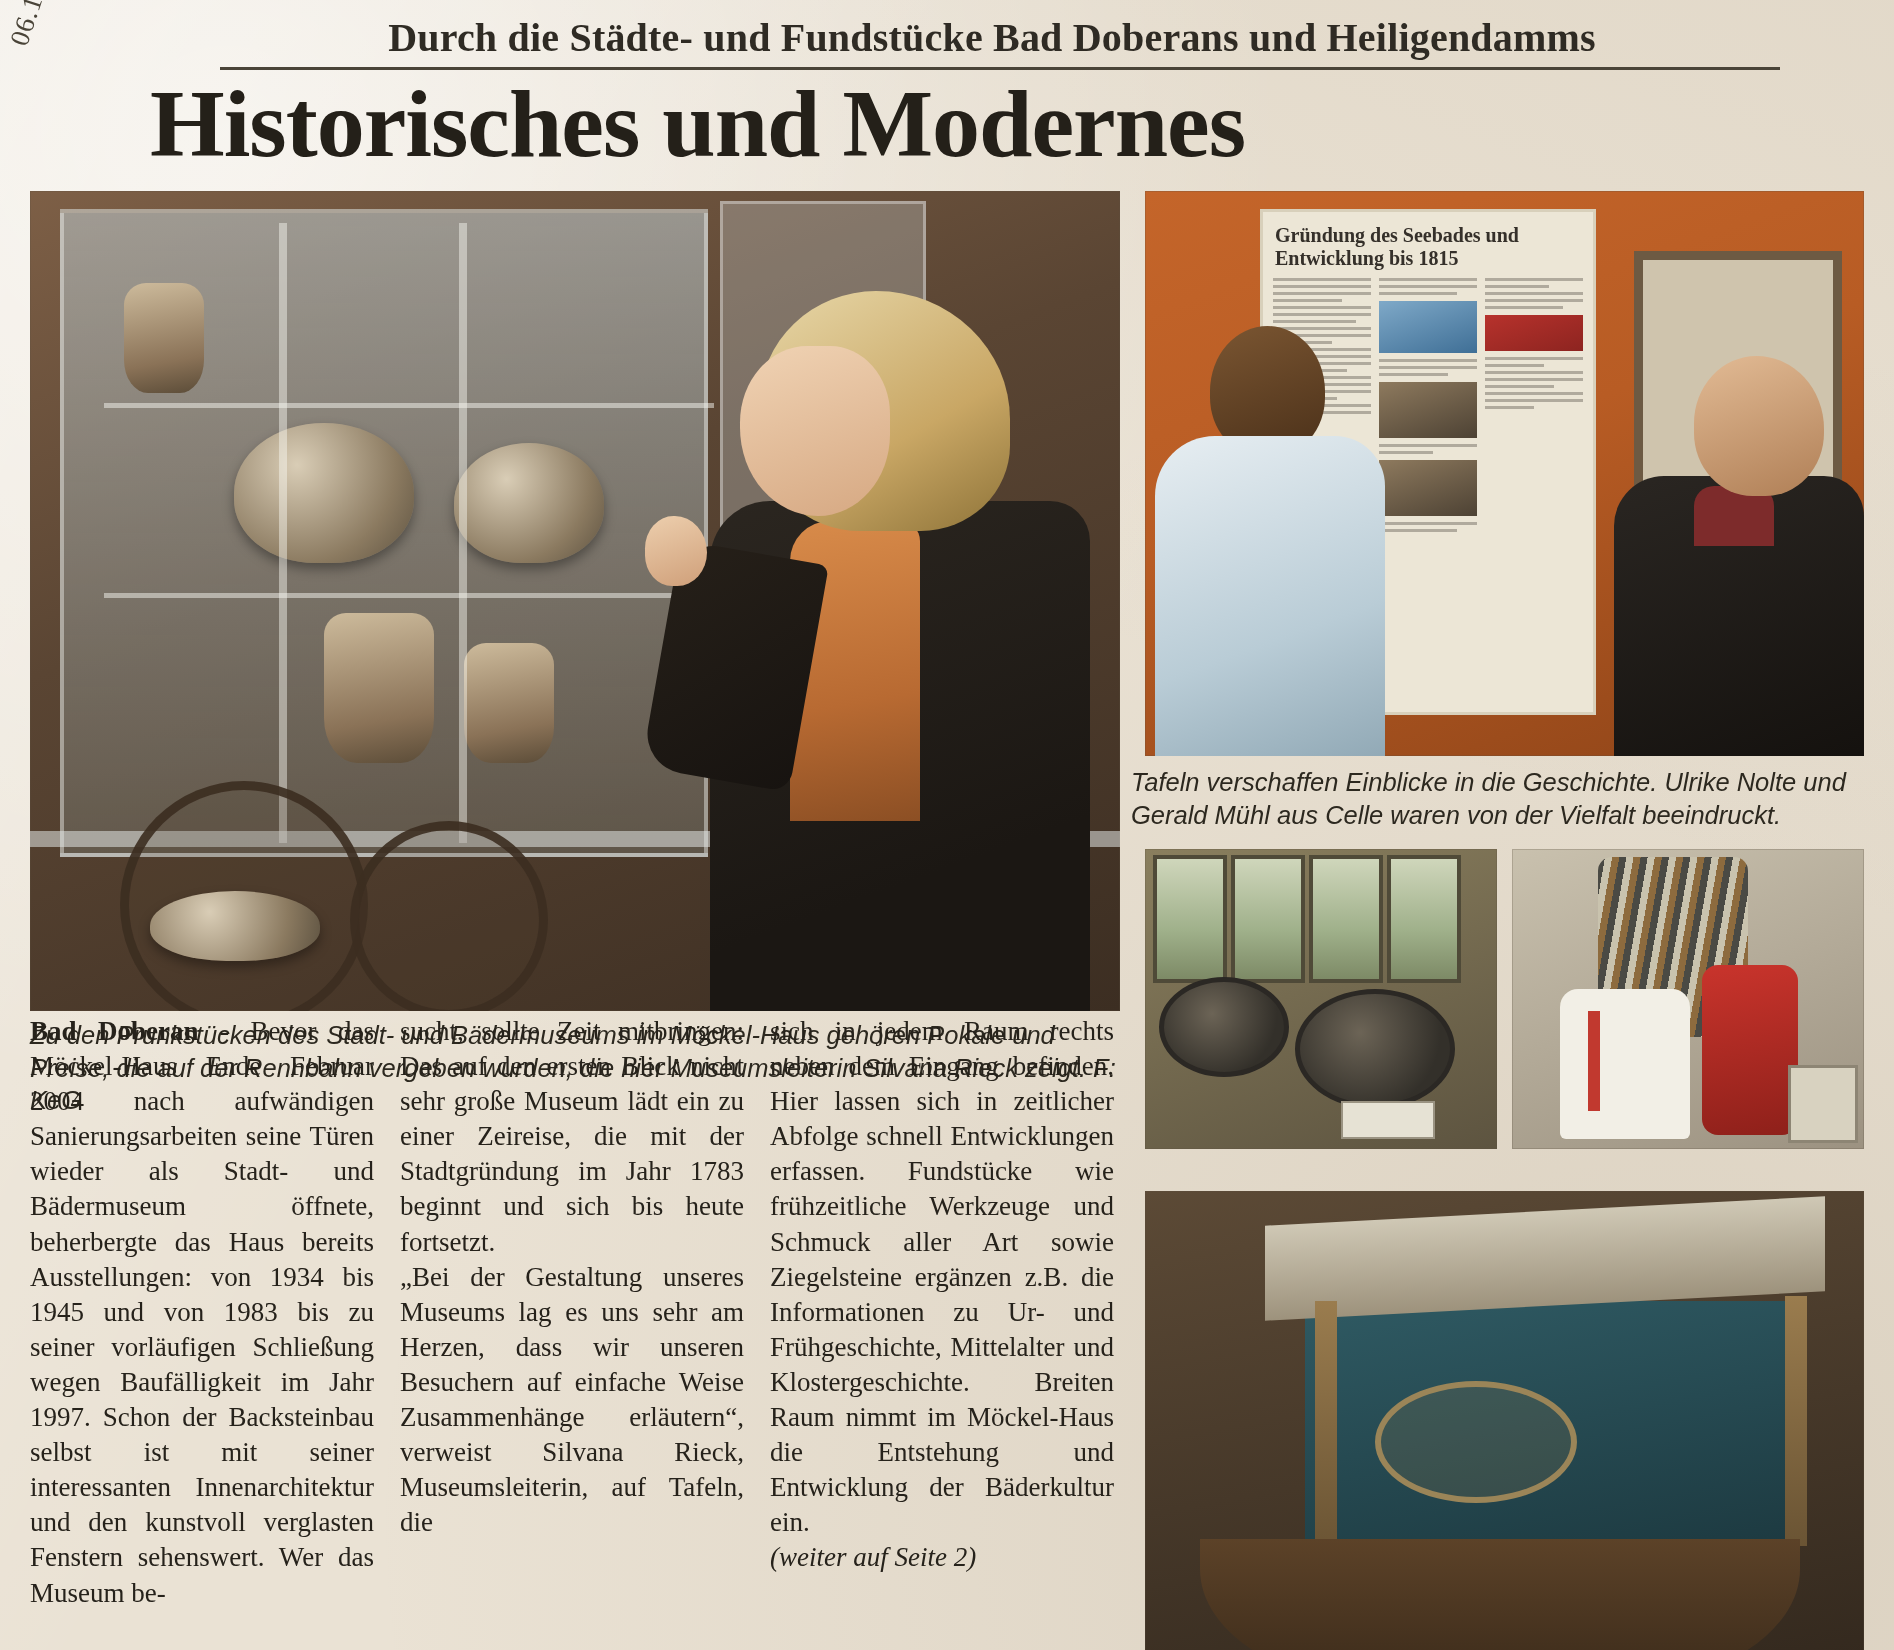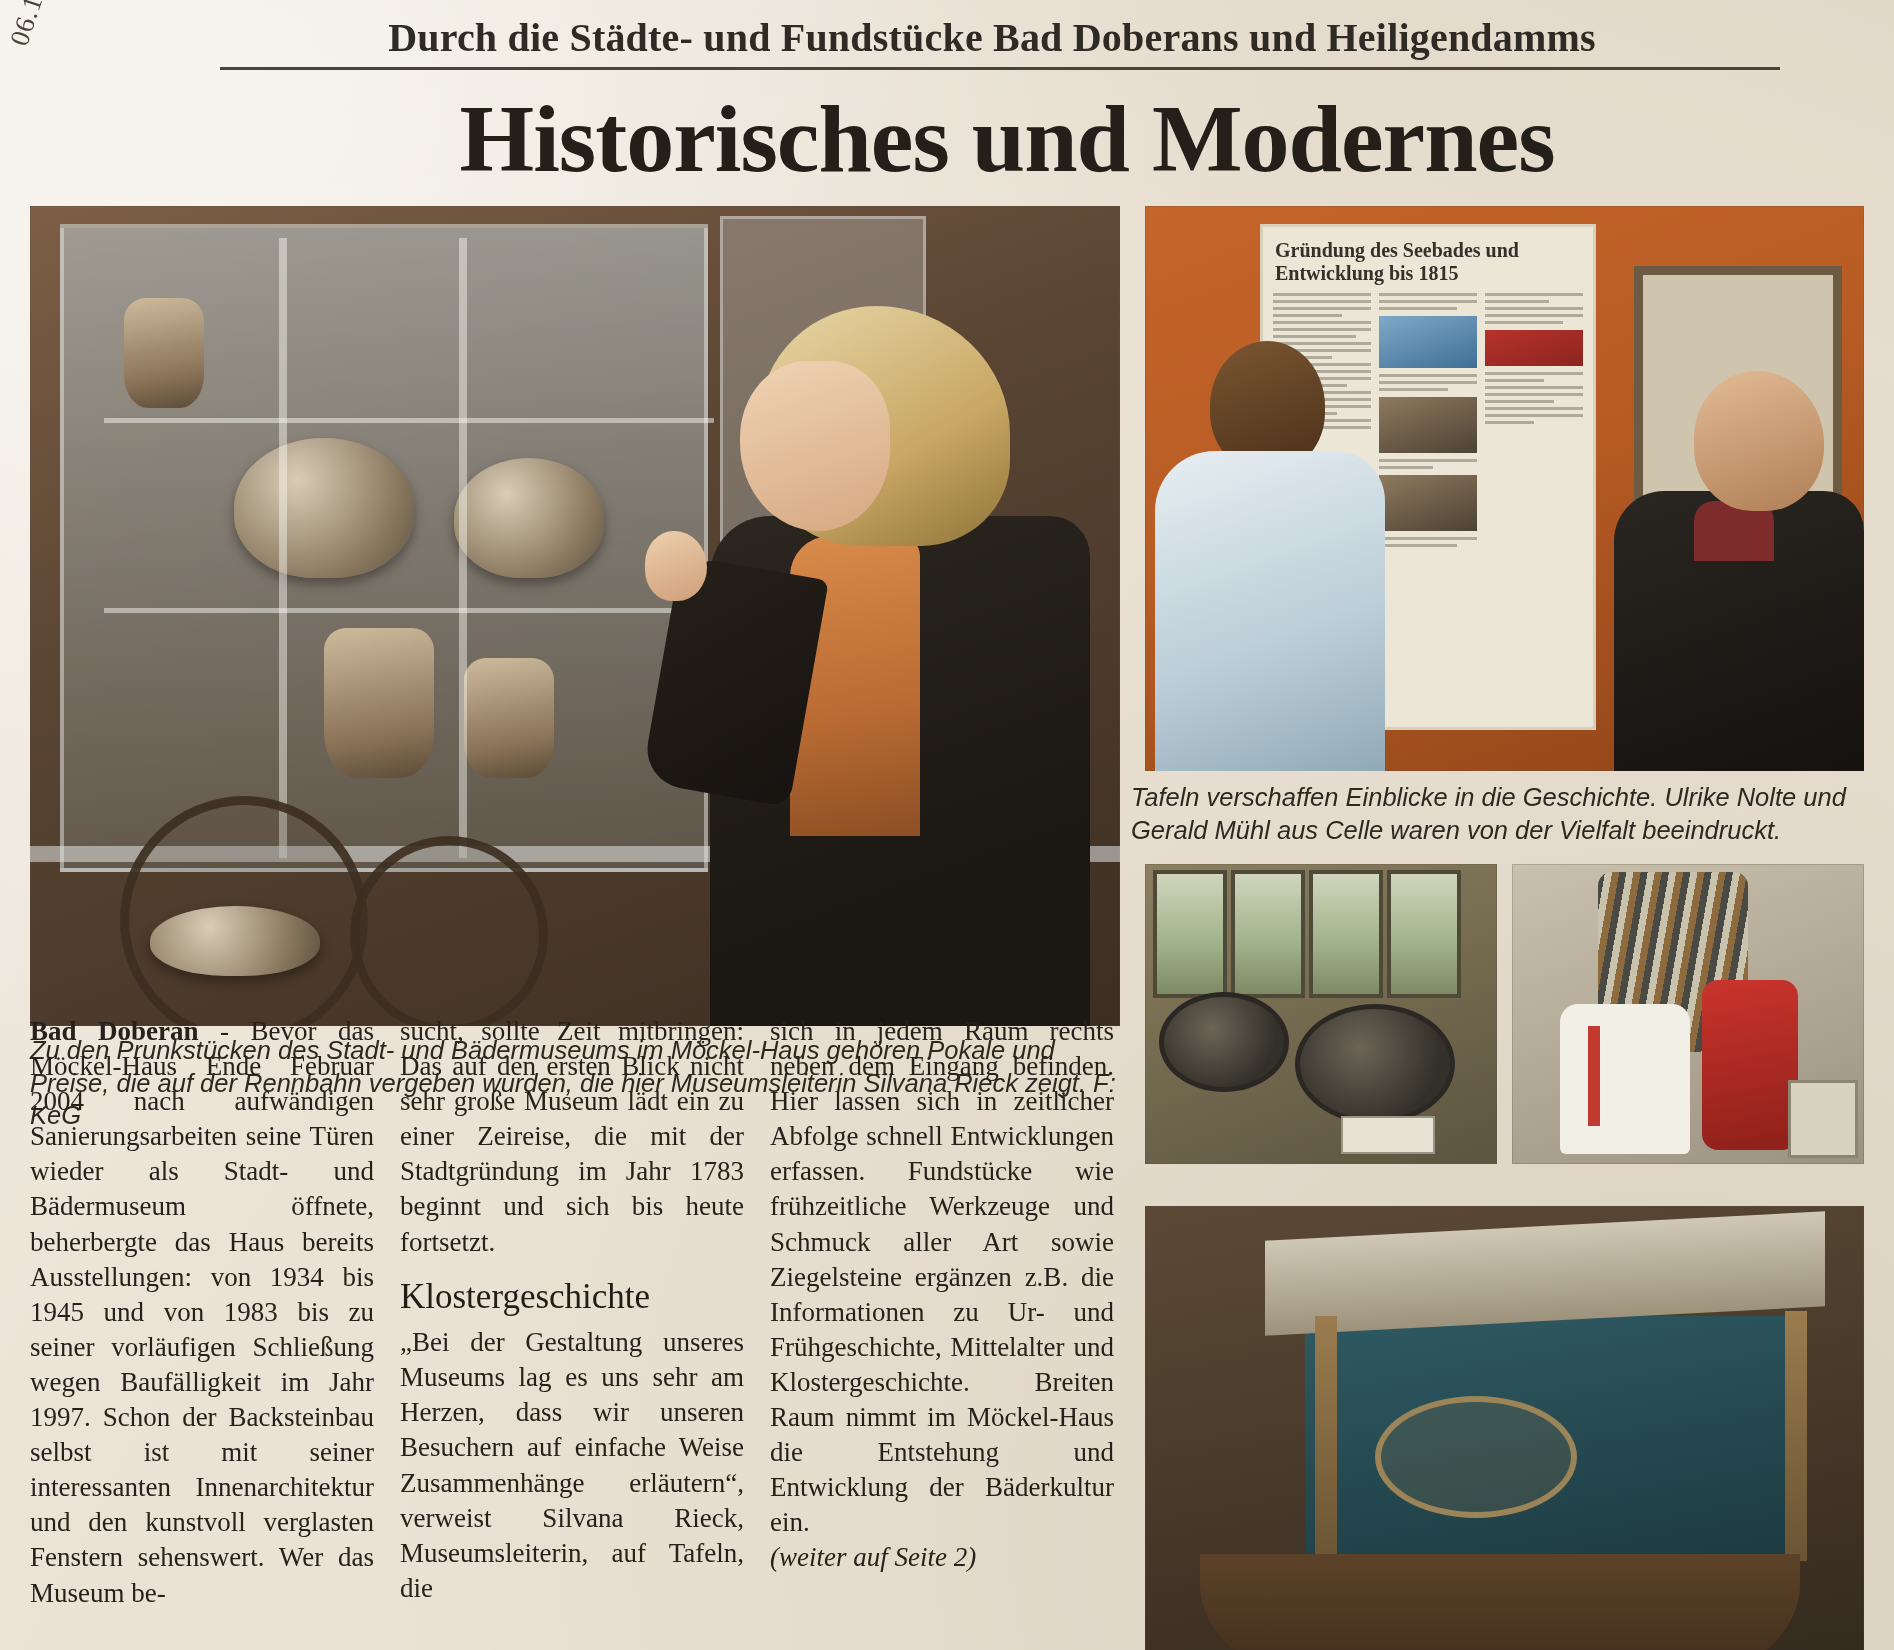--- a/index.html
+++ b/index.html
@@ -64,27 +64,26 @@
     padding-left: 150px;
     padding-right: 60px;
   }
   .kicker-rule {
     margin: 6px 0 0 190px;
     width: 1560px;
     height: 3px;
     background: #4a4438;
   }
   .headline {
-    text-align: center;
     font-family: "Liberation Serif", serif;
     font-weight: bold;
     font-size: 96px;
     line-height: 1.02;
     color: #242019;
-    margin-top: 20px;
+    margin-top: 5px;
     padding-left: 120px;
     letter-spacing: -1px;
   }
 
   .media {
     position: relative;
     margin-top: 18px;
     height: 855px;
   }
   .photo {
@@ -567,21 +566,20 @@
     <div class="article">
 
       <div class="col">
         <p>
           <span class="dateline">Bad Doberan</span><span> - Bevor das Möckel-Haus Ende Februar 2004 nach aufwändigen Sanierungsarbeiten seine Türen wieder als Stadt- und Bädermuseum öffnete, beherbergte das Haus bereits Ausstellungen: von 1934 bis 1945 und von 1983 bis zu seiner vorläufigen Schließung wegen Baufälligkeit im Jahr 1997. Schon der Backsteinbau selbst ist mit seiner interessanten Innenarchitektur und den kunstvoll verglasten Fenstern sehenswert. Wer das Museum be-</span>
         </p>
       </div>
 
       <div class="col">
         <p>sucht, sollte Zeit mitbringen: Das auf den ersten Blick nicht sehr große Museum lädt ein zu einer Zeireise, die mit der Stadtgründung im Jahr 1783 beginnt und sich bis heute fortsetzt.</p>
-        <h3 class="subhead">Klostergeschichte</h3>
         <p>„Bei der Gestaltung unseres Museums lag es uns sehr am Herzen, dass wir unseren Besuchern auf einfache Weise Zusammenhänge erläutern“, verweist Silvana Rieck, Museumsleiterin, auf Tafeln, die</p>
       </div>
 
       <div class="col">
         <p>sich in jedem Raum rechts neben dem Eingang befinden. Hier lassen sich in zeitlicher Abfolge schnell Entwicklungen erfassen. Fundstücke wie frühzeitliche Werkzeuge und Schmuck aller Art sowie Ziegelsteine ergänzen z.B. die Informationen zu Ur- und Frühgeschichte, Mittelalter und Klostergeschichte. Breiten Raum nimmt im Möckel-Haus die Entstehung und Entwicklung der Bäderkultur ein.</p>
         <p class="cont">(weiter auf Seite 2)</p>
       </div>
 
     </div>
 

